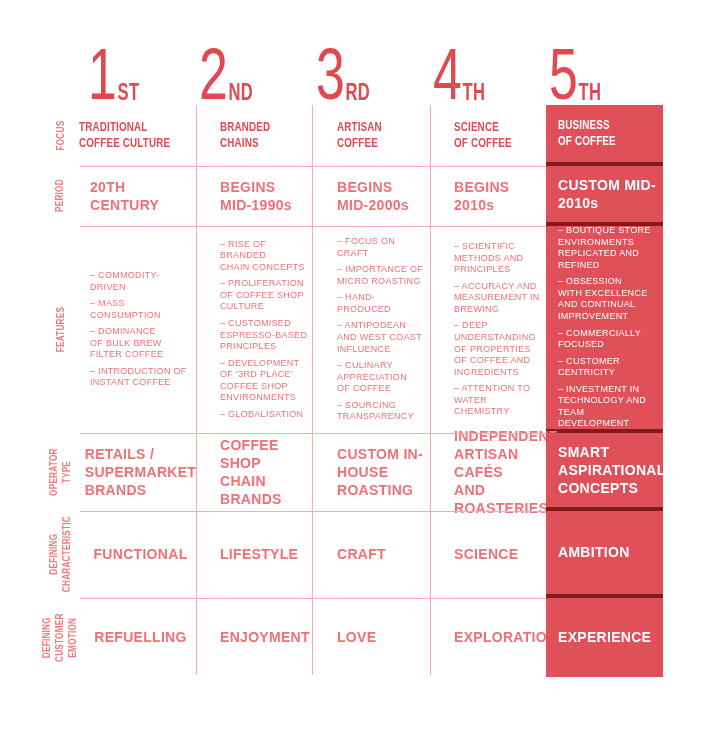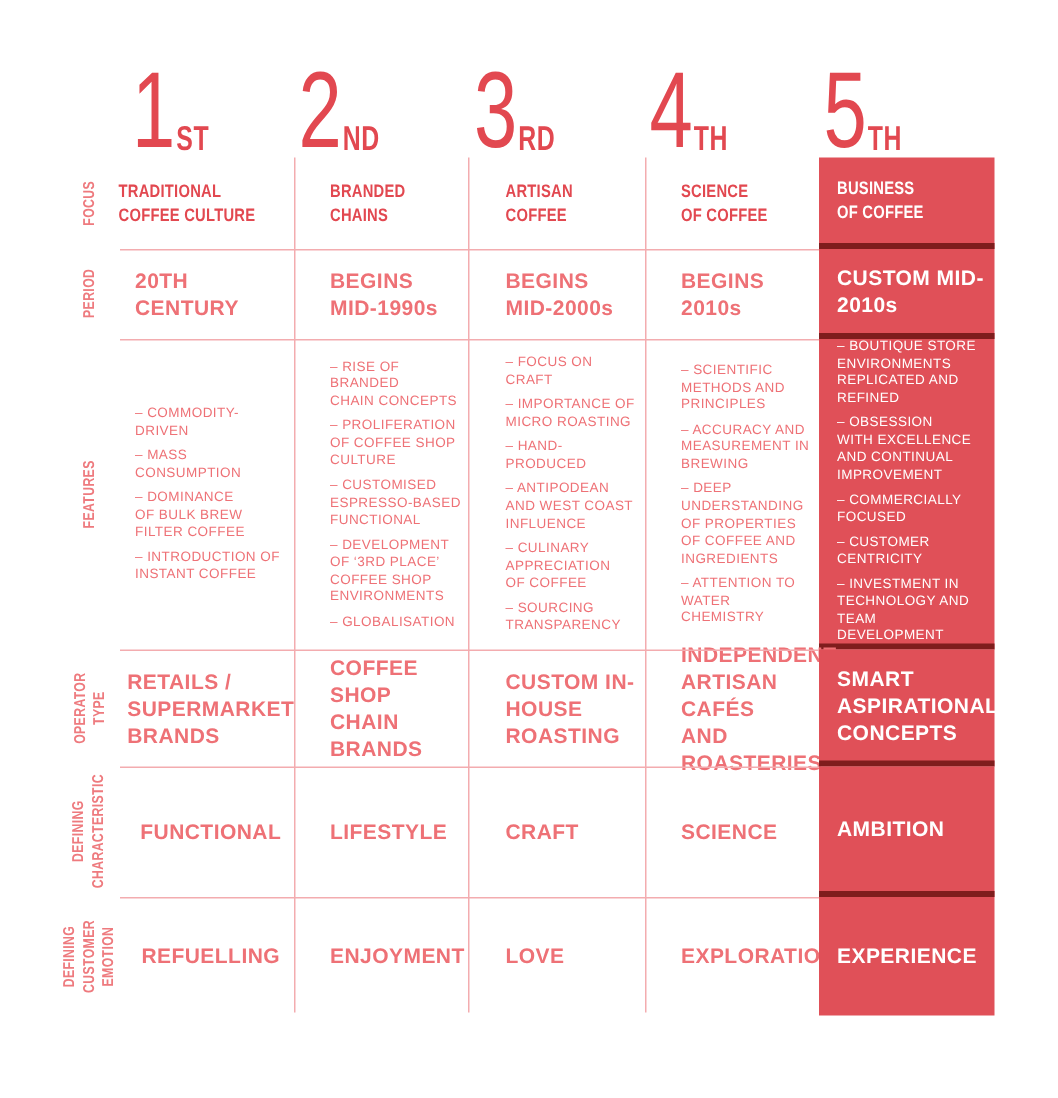--- a/index.html
+++ b/index.html
@@ -152,21 +152,21 @@
       </div>
     <div class="cell c-body">
         <div class="list">
           <div class="li">– RISE OF BRANDED
 CHAIN CONCEPTS</div>
           <div class="li">– PROLIFERATION
 OF COFFEE SHOP
 CULTURE</div>
           <div class="li">– CUSTOMISED
 ESPRESSO-BASED
-FUNCTIONAL</div>
+PRINCIPLES</div>
           <div class="li">– DEVELOPMENT
 OF ‘3RD PLACE’
 COFFEE SHOP
 ENVIRONMENTS</div>
           <div class="li">– GLOBALISATION</div>
         </div>
       </div>
     <div class="cell c-body">
         <div class="list">
           <div class="li">– FOCUS ON CRAFT</div>

